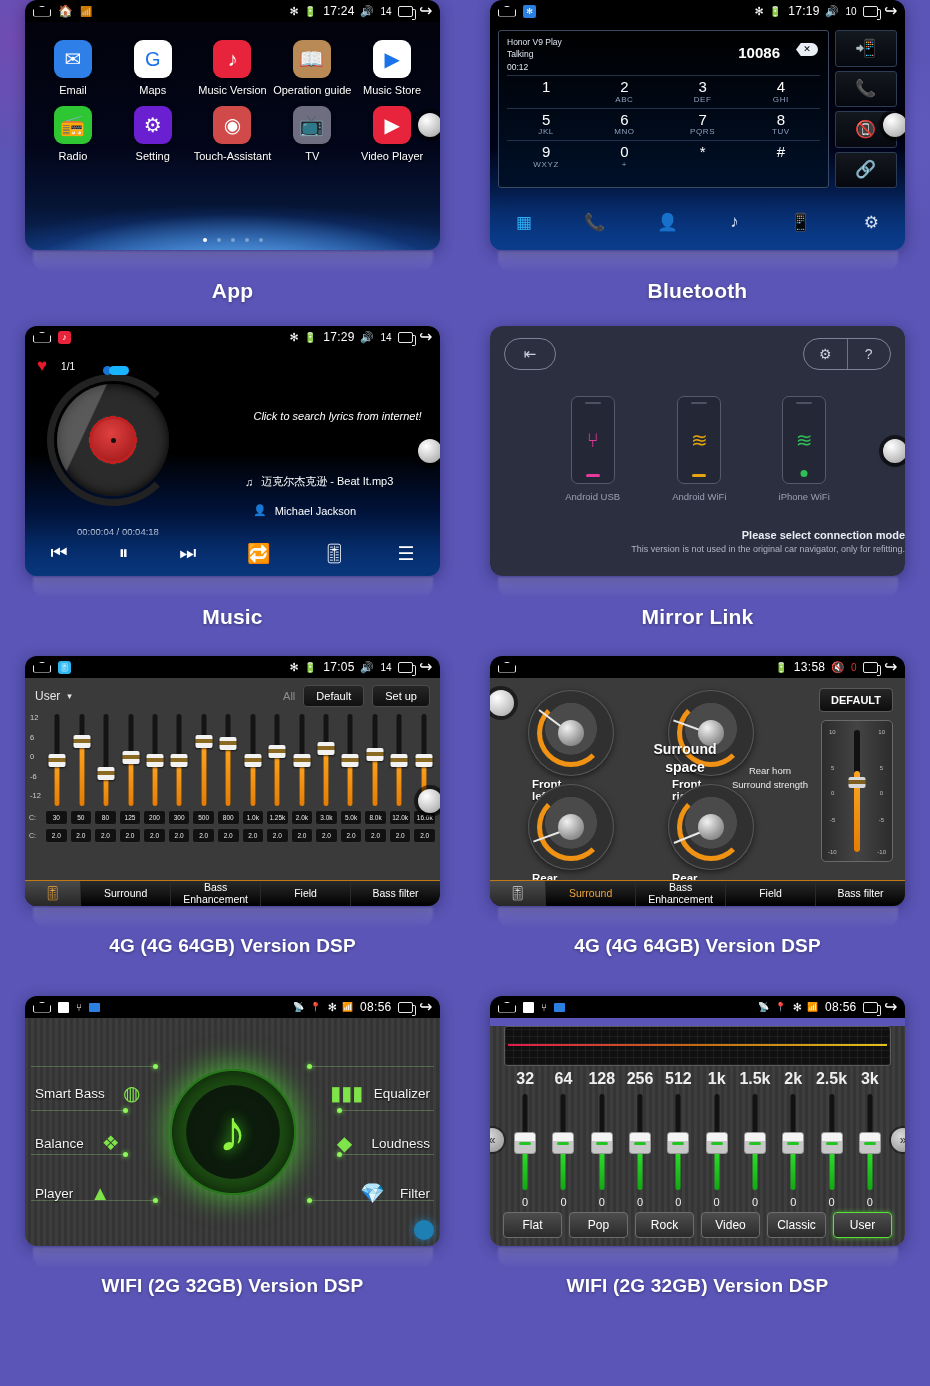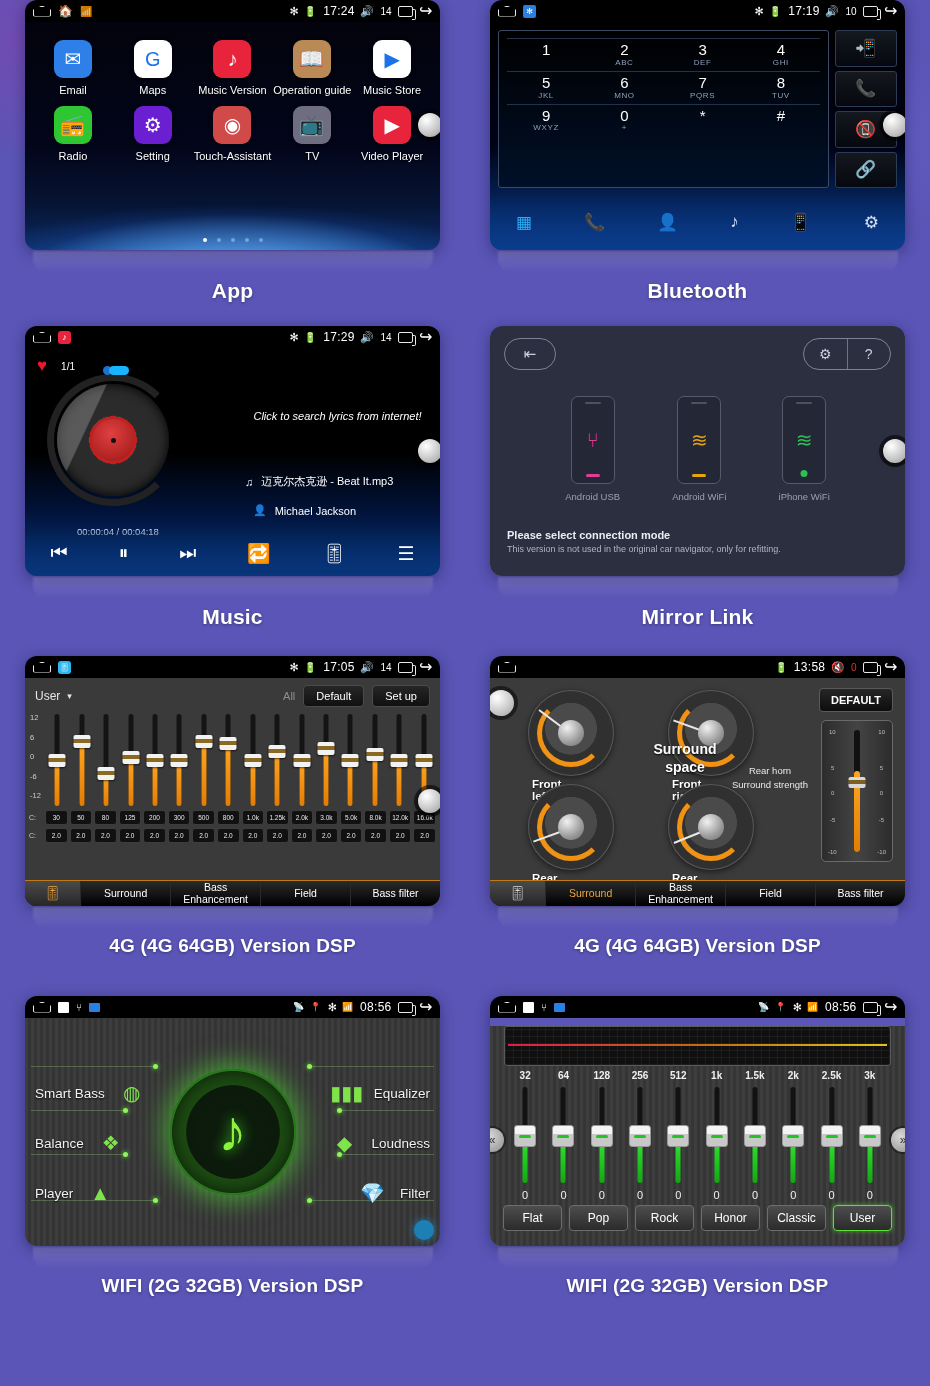--- a/index.html
+++ b/index.html
@@ -135,21 +135,21 @@
   .ml-tools{ position:absolute; right:14px; top:12px; width:88px;height:32px; border:1.4px solid #7d8396; border-radius:16px; display:flex; color:#c9cede;}
   .ml-tools > div{ flex:1; display:flex;align-items:center;justify-content:center; font-size:14px;}
   .ml-tools > div:first-child{ border-right:1.4px solid #6e7486;}
   .ml-phones{ position:absolute; left:0; right:0; top:70px; display:flex; justify-content:center; gap:52px;}
   .ml-ph{ display:flex; flex-direction:column; align-items:center; gap:7px;}
   .ml-screen{ width:44px;height:88px;border:1.4px solid #555b6d; border-radius:7px; background:#24callback; background:#242736; position:relative; display:flex;align-items:center;justify-content:center;}
   .ml-notch{ position:absolute; top:5px; left:50%; transform:translateX(-50%); width:16px;height:2px;background:#4c5264;border-radius:2px;}
   .ml-bottom{ position:absolute; bottom:6px; left:50%; transform:translateX(-50%); width:14px;height:3px;border-radius:2px;}
   .ml-dot{ position:absolute; bottom:6px; left:50%; transform:translateX(-50%); width:7px;height:7px;border-radius:50%;}
   .ml-lab{ color:#9aa0b2; font-size:9.5px;}
-  .ml-foot{ position:absolute; left:0;right:0; bottom:22px; text-align:left;margin-left:17px;}
+  .ml-foot{ position:absolute; left:0;right:0; bottom:22px; text-align:right;}
   .ml-foot .a{ color:#e9ecf4; font-size:11px; font-weight:bold;}
   .ml-foot .b{ color:#aeb4c5; font-size:9px; margin-top:3px;}
 
   
   .eq-body{ height:228px; background:#3a3a3a; position:relative; }
   .eq-top{ display:flex; align-items:center; padding:7px 10px 3px; gap:8px;}
   .eq-user{ color:#e6e6e6; font-size:12px; display:flex;align-items:center;gap:7px;}
   .eq-all{ margin-left:auto; color:#8f8f8f; font-size:11px;}
   .eq-btn{ background:linear-gradient(to bottom,#262626,#101010); border:1px solid #4a4a4a; border-radius:4px; color:#fff; font-size:11px; padding:4px 12px;}
   .eq-main{ display:flex; padding:2px 4px 0 4px; height:96px;}
@@ -208,21 +208,21 @@
   .dsp-corner{ position:absolute; right:6px; bottom:6px; width:20px;height:20px; border-radius:50%; background:#1d7fb4; box-shadow:0 0 8px rgba(30,160,230,.6);}
 
   
   .b10-body{ height:228px; position:relative; background:repeating-linear-gradient(90deg,#3e3e3e 0 3px,#353535 3px 6px);}
   .b10-scope{ margin:8px 14px 0; height:40px; border:1px solid #5a5a5a; border-radius:3px; background:
       repeating-linear-gradient(90deg,rgba(255,255,255,.05) 0 1px,transparent 1px 8px),
       repeating-linear-gradient(0deg,rgba(255,255,255,.05) 0 1px,transparent 1px 7px),
       #101010; position:relative;}
   .b10-curve{ position:absolute; left:3px;right:3px; top:45%; height:2px; background:linear-gradient(to right,#e01b4c,#c46a12,#e0c21a);}
   .b10-freqs{ display:grid; grid-template-columns:repeat(10,1fr); padding:4px 16px 0; }
-  .b10-freqs span{ color:#efefef; font-size:10px; text-align:center; font-weight:bold;}
+  .b10-freqs span{ color:#efefef; font-size:16px; text-align:center; font-weight:bold;}
   .b10-sliders{ display:grid; grid-template-columns:repeat(10,1fr); padding:2px 16px 0; height:108px;}
   .b10-col{ position:relative; display:flex; justify-content:center;}
   .b10-up{ position:absolute; left:50%; transform:translateX(-50%); top:4px; width:5px;height:42px; background:#121212; border-radius:3px;}
   .b10-dn{ position:absolute; left:50%; transform:translateX(-50%); top:62px; width:5px;height:38px; background:linear-gradient(to bottom,#2ddc2d,#13a713); border-radius:3px;}
   .b10-th{ position:absolute; left:50%; transform:translateX(-50%); top:42px; width:22px;height:22px; border-radius:3px;
     background:linear-gradient(to bottom,#f4f4f4 0 40%,#c8c8c8 40% 100%); border:1px solid #9a9a9a; display:flex;align-items:center;justify-content:center;}
   .b10-th:after{ content:""; width:12px;height:3px; background:#24c424; border-radius:2px;}
   .b10-vals{ display:grid; grid-template-columns:repeat(10,1fr); padding:0 16px;}
   .b10-vals span{ color:#f0f0f0; font-size:11px; text-align:center;}
   .b10-presets{ display:grid; grid-template-columns:repeat(6,1fr); gap:7px; padding:4px 13px 0;}
@@ -332,20 +332,27 @@
             <span class="sb-time">17:19</span>
             <span class="sb-ico">🔊</span>
             <span class="sb-num">10</span>
             <span class="recent-glyph"></span>
             <span class="back-glyph">↩</span>
           </div>
         </div>
         <div class="bt-body">
           <div class="bt-frame">
             <div class="bt-dial">
+              <div class="bt-info">
+                <div>Honor V9 Play</div>
+                <div>Talking</div>
+                <div>00:12</div>
+                <div class="num">10086</div>
+                <div class="bt-del">✕</div>
+              </div>
               <div class="keys" id="bt-keys">
                   <div class="key">
                     <div class="d">1</div>
                     <div class="l">&nbsp;</div>
                   </div>
                   <div class="key">
                     <div class="d">2</div>
                     <div class="l">ABC</div>
                   </div>
                   <div class="key">
@@ -953,21 +960,21 @@
               <span>0</span>
               <span>0</span>
               <span>0</span>
               <span>0</span>
               <span>0</span>
             </div>
           <div class="b10-presets" id="b10-presets">
               <div class="preset">Flat</div>
               <div class="preset">Pop</div>
               <div class="preset">Rock</div>
-              <div class="preset">Honor</div>
+              <div class="preset">Video</div>
               <div class="preset">Classic</div>
               <div class="preset sel">User</div>
             </div>
           <div class="b10-arrow l">«</div>
           <div class="b10-arrow r">»</div>
         </div>
       </div>
       <div class="reflection"></div>
       <div class="caption sm">WIFI (2G 32GB) Version DSP</div>
     </div>

